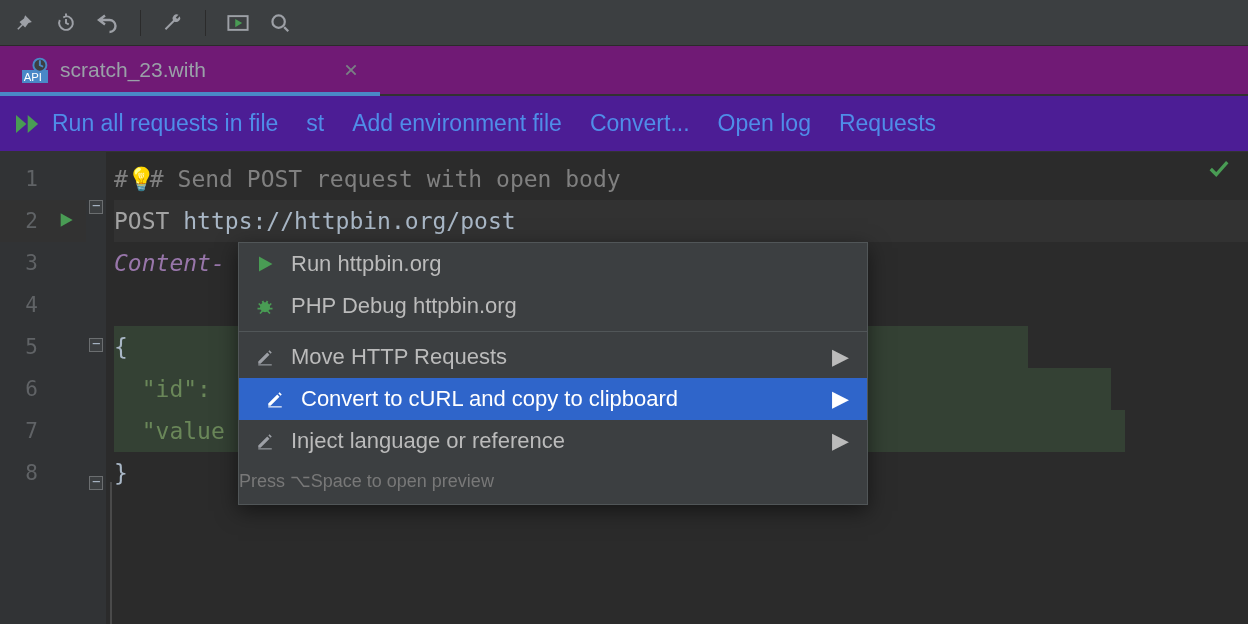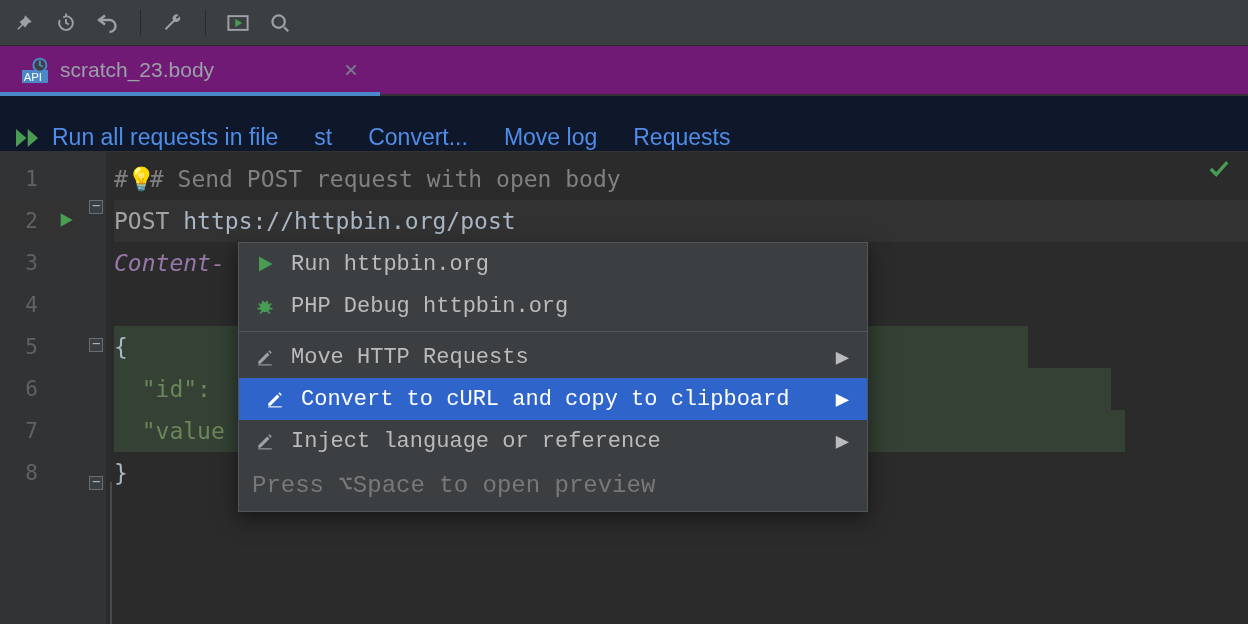--- a/index.html
+++ b/index.html
@@ -40,22 +40,22 @@
     content: ""; position: absolute; left: 0; right: 0; bottom: -2px;
     height: 4px; background: #4a88c7;
   }
   .tab .close { margin-left: auto; color: #7a7f85; cursor: pointer;}
   .tab-label { font-size: 21px; color:#9aa1a8; font-family:Arial,sans-serif;}
   .api-icon {
     width:26px; height:26px; position:relative;
   }
   
   .action-bar {
-    height: 56px; background: #0f172a;
-    display: flex; align-items: flex-end; gap: 36px;
+    height: 56px; background: #4c1d95;
+    display: flex; align-items: center; gap: 28px;
     padding: 0 16px;
     border-bottom: 1px solid #333;
     font-family: Arial, sans-serif;
   }
   .action-bar .item { color: #4f8de8; font-size: 23px; cursor:pointer; display:flex; align-items:center; gap:10px;}
   .run-all-icon svg{ display:block;}
   
   .editor {
     display: flex; height: calc(624px - 46px - 50px - 56px);
     position: relative;
@@ -92,33 +92,33 @@
   .line-bg-sel{ background:#323232;}
   .checkmark {
     position:absolute; top:6px; right:18px; color:#499c54; font-size:24px;
   }
   
   .context-menu {
     position: absolute; left: 238px; top: 242px;
     width: 630px; background:#3c3f41;
     border: 1px solid #515658;
     box-shadow: 0 6px 20px rgba(0,0,0,0.5);
-    font-family: Liberation Mono, monospace;
+    font-family: Liberation Sans, sans-serif;
     font-size: 22px;
   }
   .context-menu .row{
     display:flex; align-items:center; height:42px; padding: 0 18px 0 14px; gap:14px;
     color:#bbbbbb; cursor:pointer;
   }
   .context-menu .row .menu-icon{ width:24px; display:flex; justify-content:center; color:#9da0a6;}
   .context-menu .row .arrow{ margin-left:auto; color:#bbbbbb;}
   .context-menu .row.selected{ background:#2f65ca; color:#ffffff;padding-left:24px;}
   .context-menu .row.selected .menu-icon, .context-menu .row.selected .arrow{color:#ffffff;}
   .context-menu .sep{ height:1px; background:#515658; margin:4px 0;}
-  .context-menu .hint{ padding: 8px 13px 12px; color:#787878; font-size:24px;}
+  .context-menu .hint{ padding: 8px 0 12px; color:#787878; font-size:18px;}
   .vertical-guide{
     position:absolute; left:110px; top:330px; width:2px; height:142px; background:#4a4a4a;
   }
 </style>
 </head>
 <body>
 
 <div class="toolbar">
   <div class="icon-btn">
     <svg width="18" height="18" viewBox="0 0 16 16">
@@ -159,21 +159,21 @@
 <div class="tab-bar">
   <div class="tab active">
     <span class="api-icon">
       <svg width="26" height="26" viewBox="0 0 16 16">
         <rect x="0" y="8" width="16" height="8" fill="#4a88c7"></rect>
         <text x="1" y="15" font-size="7" fill="white" font-family="Arial">API</text>
         <circle cx="11" cy="5" r="4" fill="#3c3f41" stroke="#4a88c7" stroke-width="1.2"></circle>
         <path d="M11 2v3l2 1" stroke="#4a88c7" stroke-width="1.2" fill="none"></path>
       </svg>
     </span>
-    <span class="tab-label">scratch_23.body</span>
+    <span class="tab-label">scratch_23.with</span>
     <span class="close">
       <svg width="14" height="14" viewBox="0 0 12 12">
           <path stroke="currentColor" stroke-width="1.6" d="M2 2l8 8M10 2l-8 8"></path>
         </svg>
     </span>
   </div>
 </div>
 
 <div class="action-bar">
   <div class="item">
@@ -181,24 +181,27 @@
       <svg width="26" height="22" viewBox="0 0 20 16">
           <path fill="#499c54" d="M0 1l8 7-8 7zM9 1l8 7-8 7z"></path>
         </svg>
     </span>
     <span>Run all requests in file</span>
   </div>
   <div class="item">
       <span>st</span>
     </div>
   <div class="item">
+      <span>Add environment file</span>
+    </div>
+  <div class="item">
       <span>Convert...</span>
     </div>
   <div class="item">
-      <span>Move log</span>
+      <span>Open log</span>
     </div>
   <div class="item">
       <span>Requests</span>
     </div>
 </div>
 
 <div class="editor">
   <div class="gutter">
     <div class="ln">1</div>
     <div class="ln line-bg-sel">

